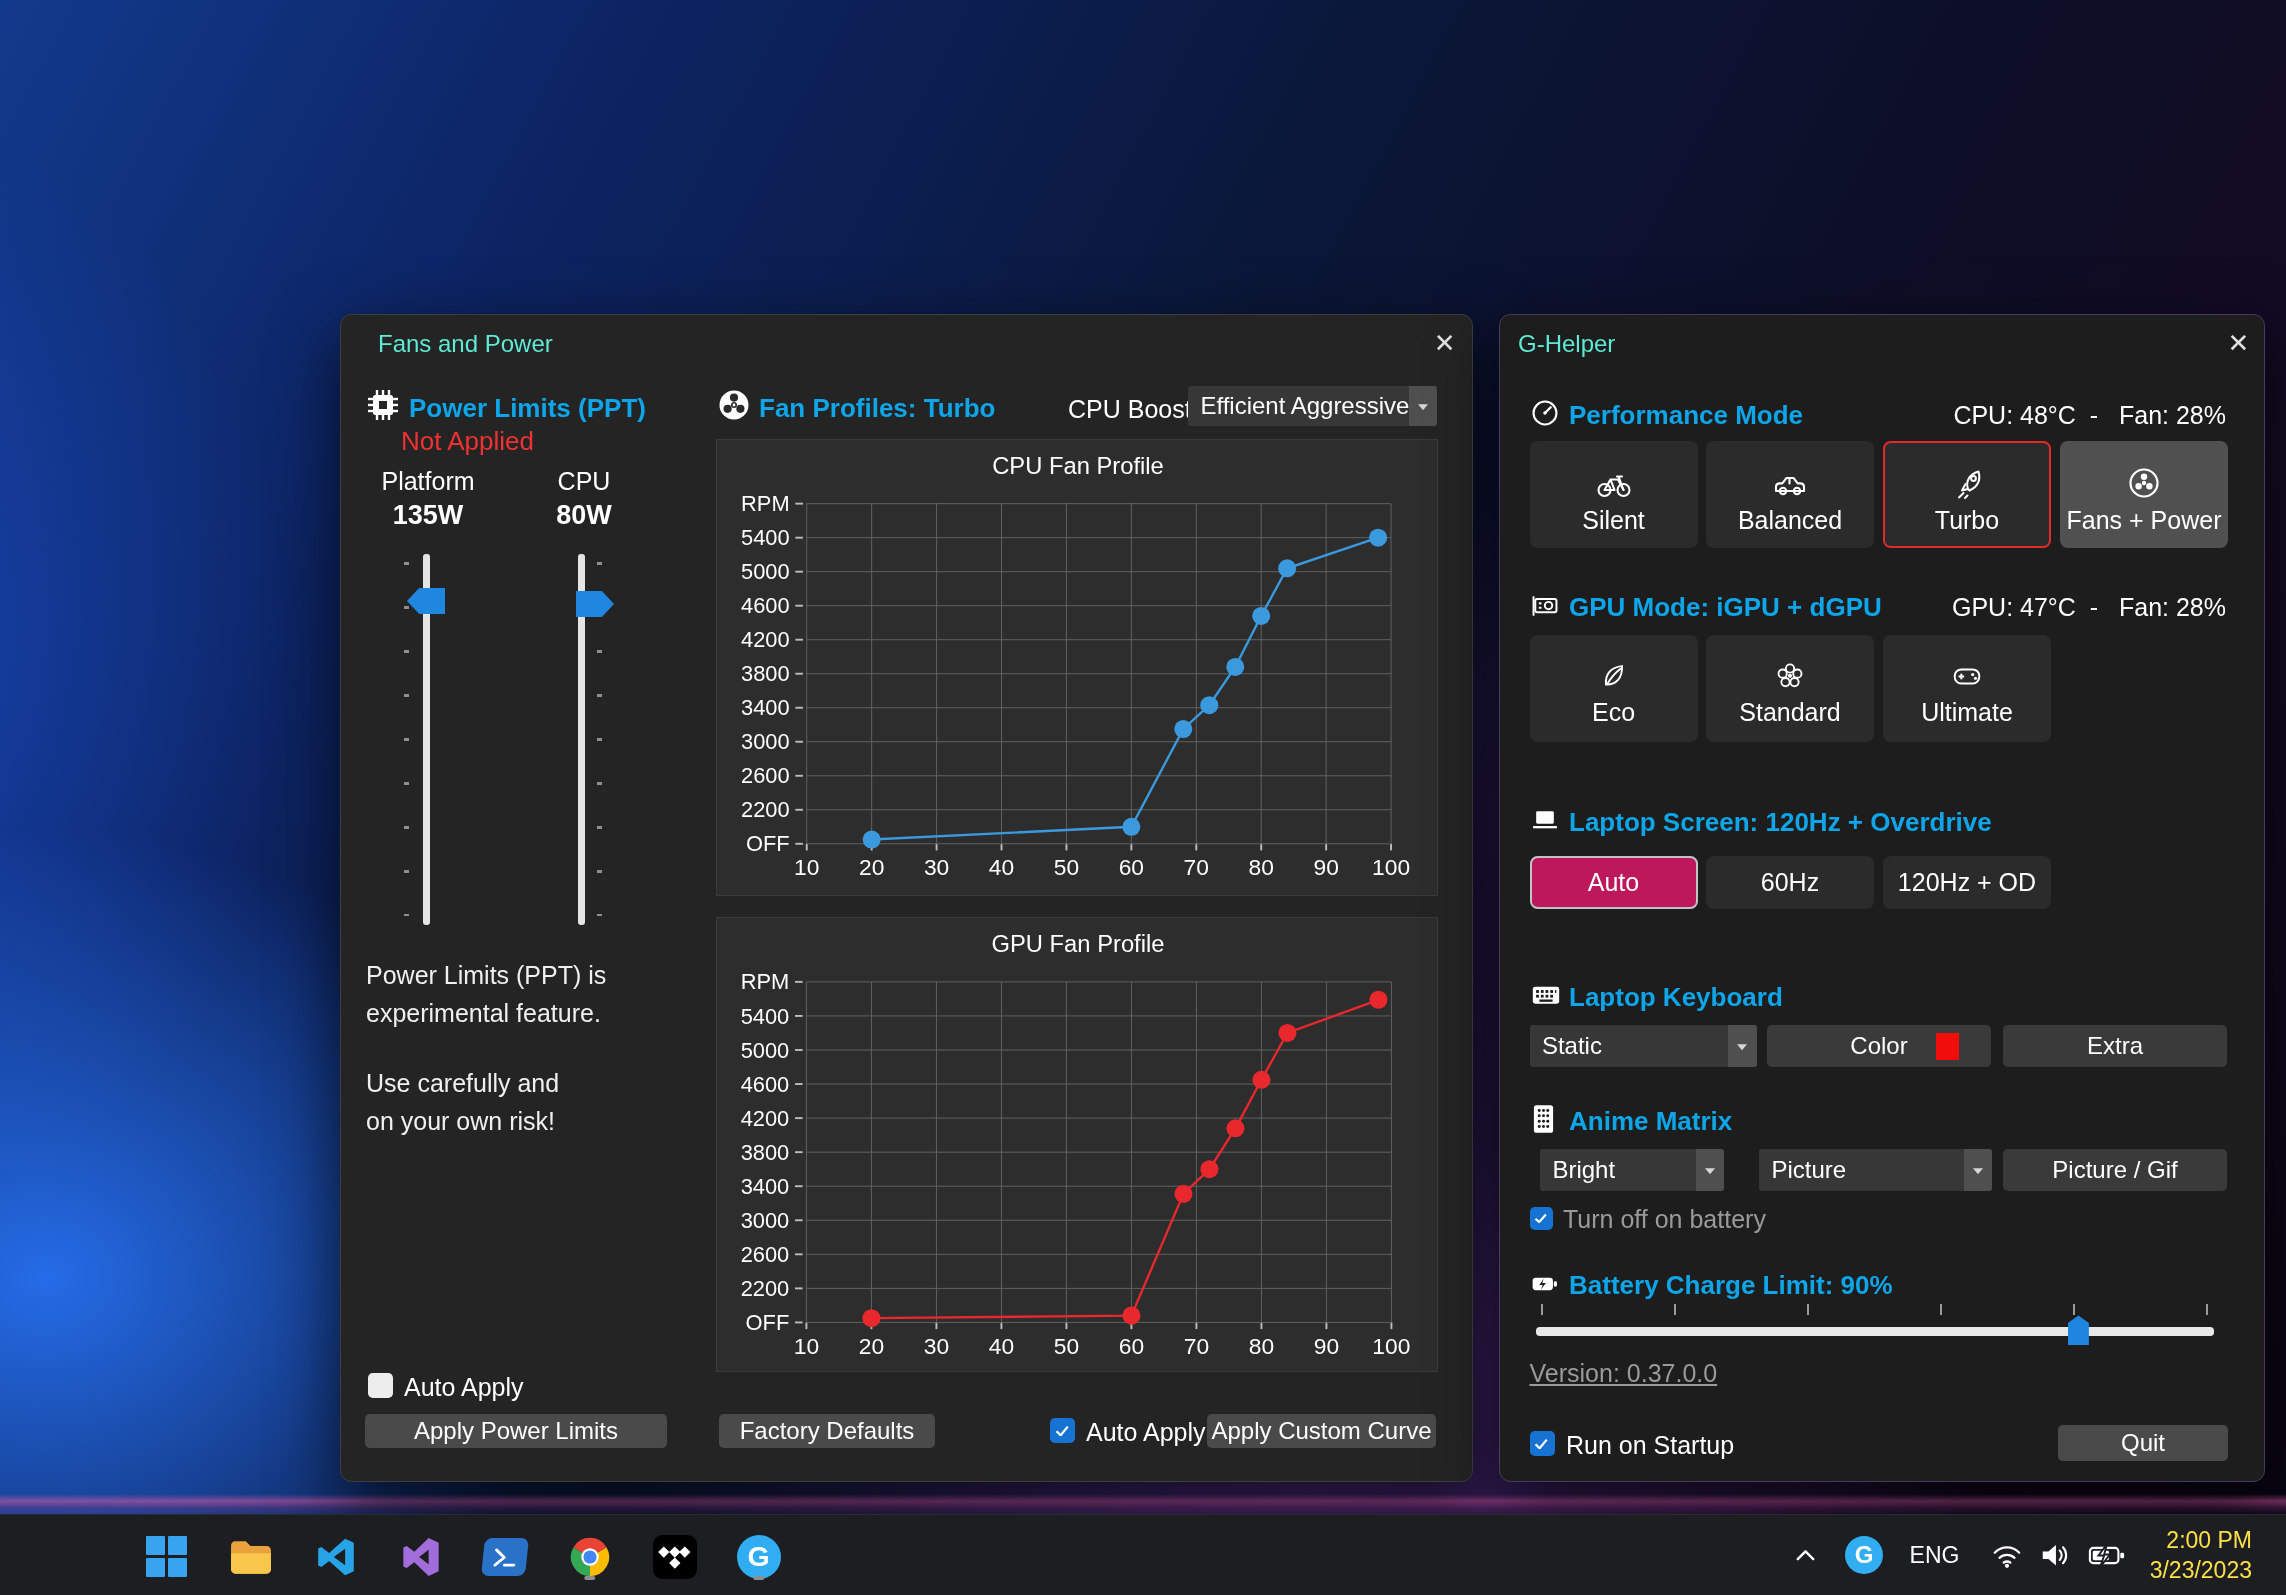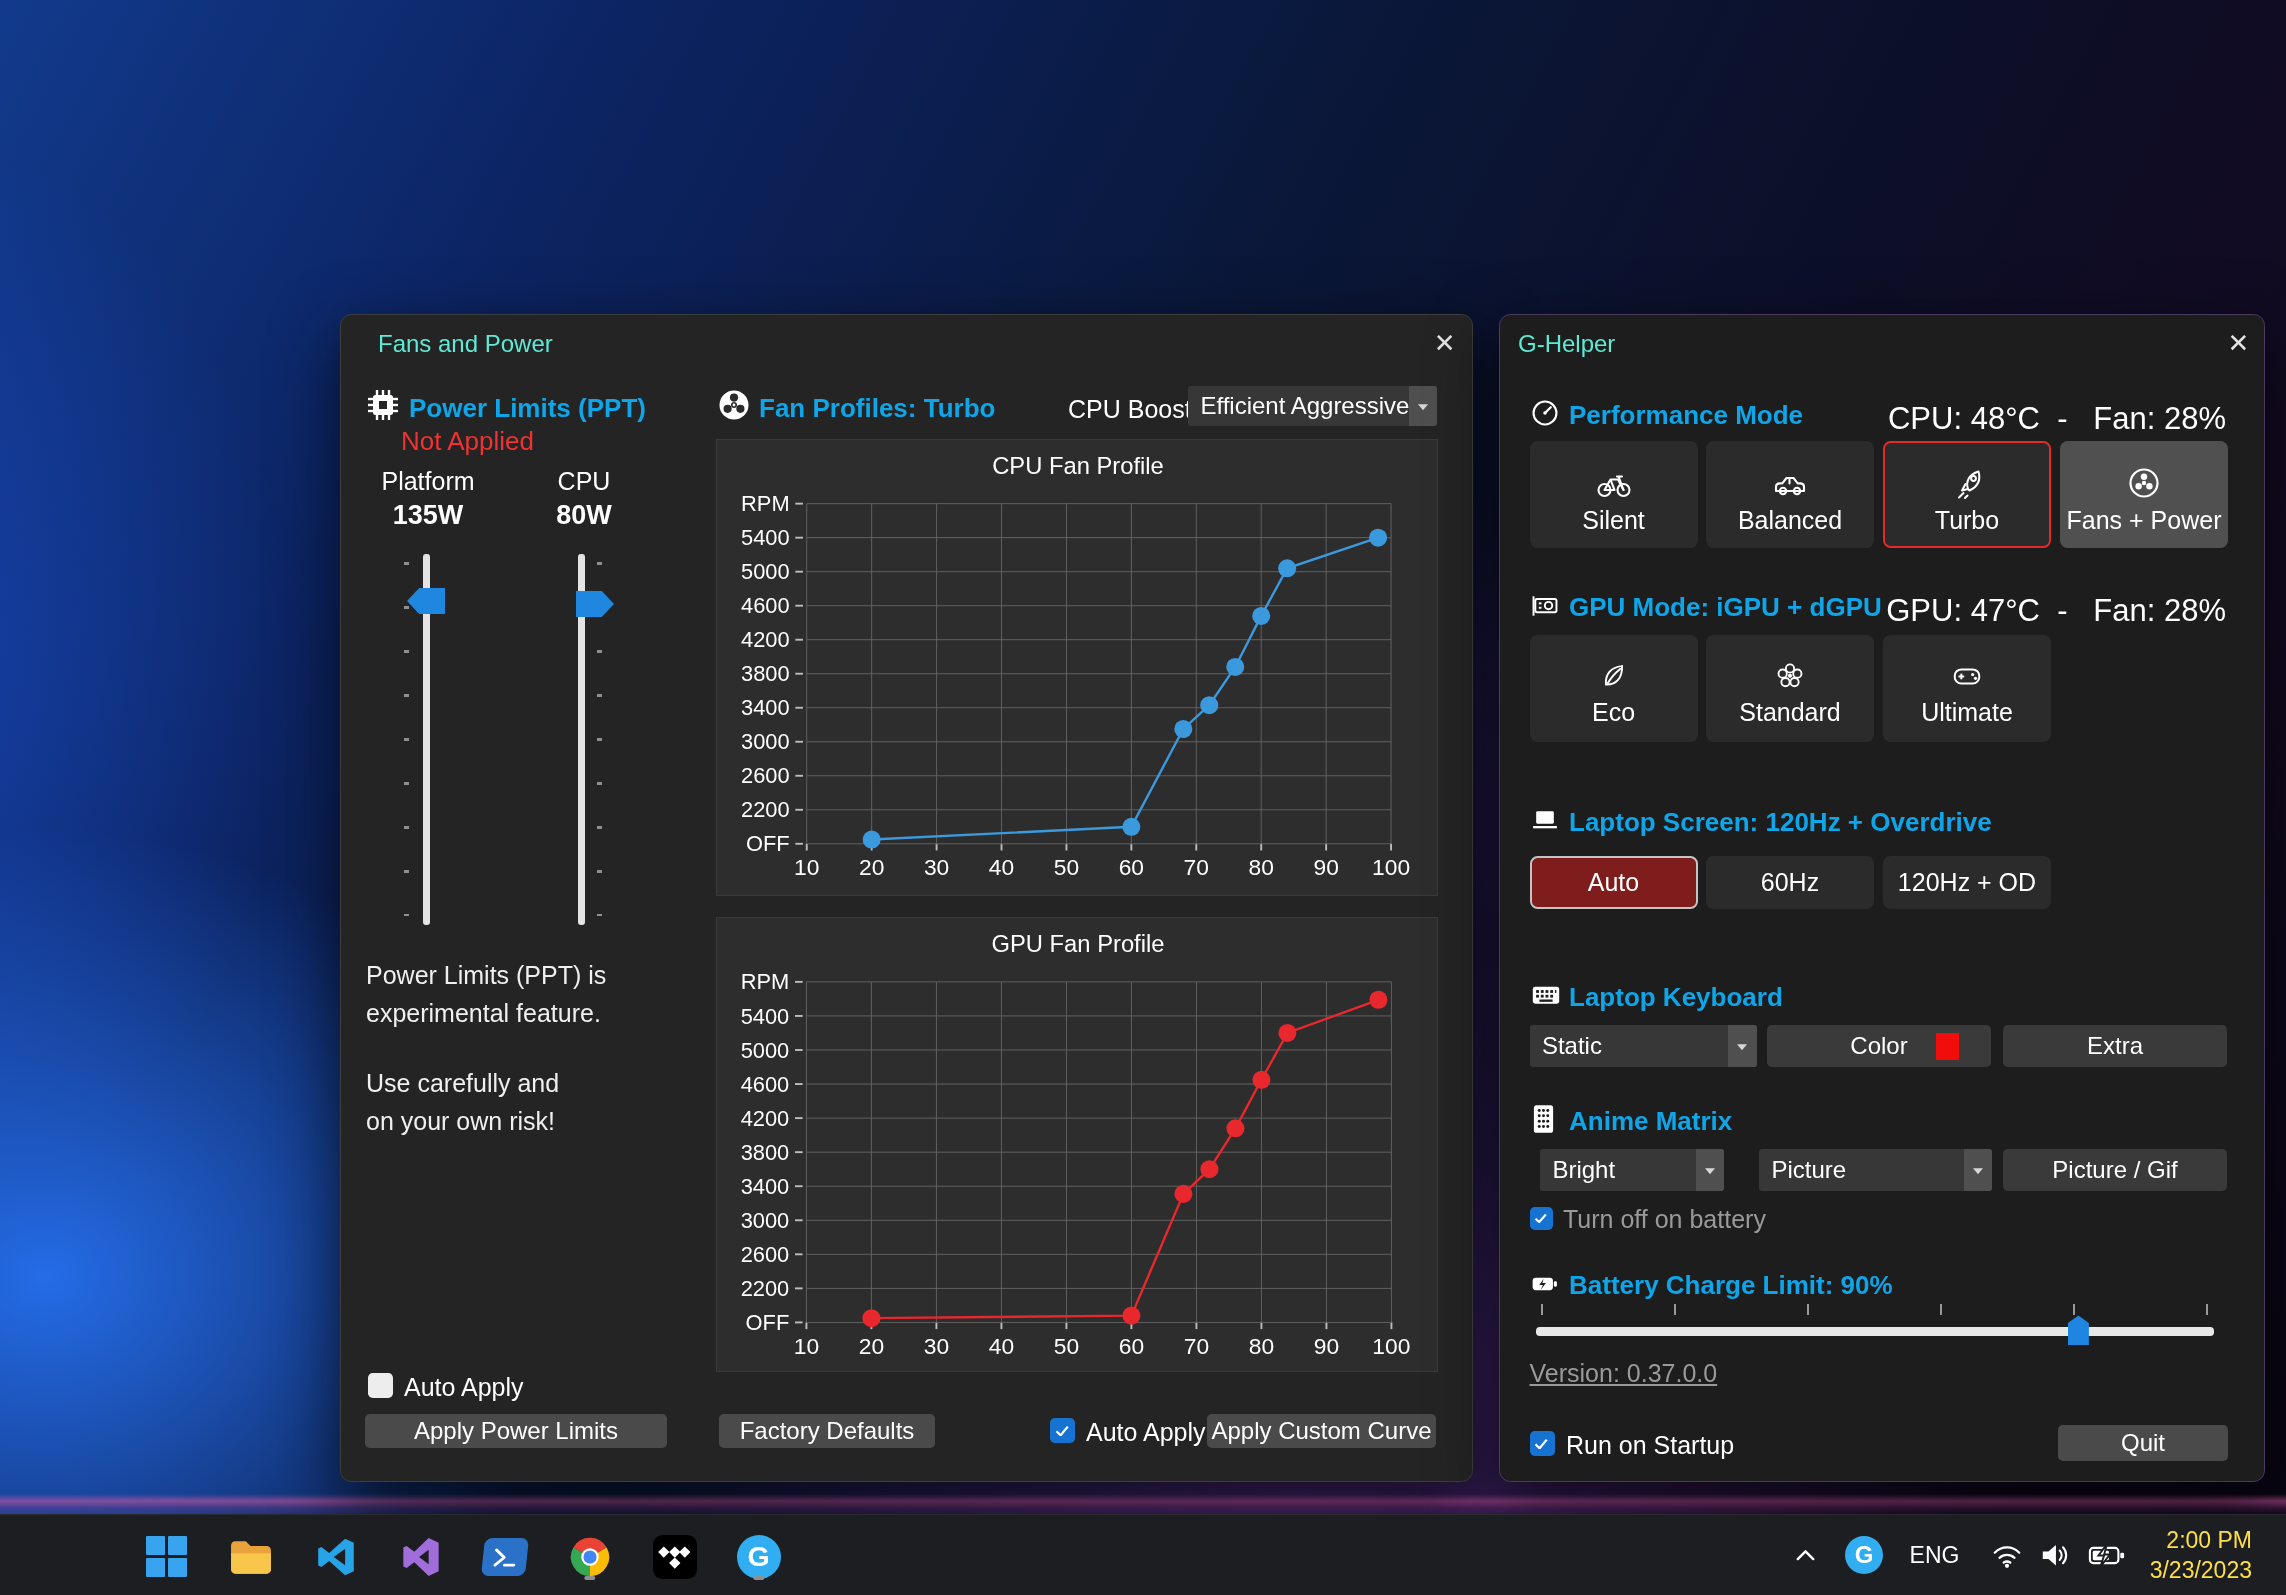--- a/index.html
+++ b/index.html
@@ -18,28 +18,28 @@
   .window { position:absolute; background:#242424; border:1px solid #3e3e3e; border-radius:11.4px;
     box-shadow:0 23px 67px rgba(0,0,0,.65); }
   .titlebar { position:absolute; left:0; right:0; top:0; height:55px; }
   .titlebar .title { position:absolute; left:37px; top:15px; font-size:24px; color:#5eead4; }
   .close-x { position:absolute; top:12.4px; width:32px; height:32px; font-size:26px; line-height:32px;
     text-align:center; color:#e3e3e3; cursor:default; }
   .sec-icon { display:inline-block; vertical-align:middle; }
   .btn { position:absolute; background:#4a4a4a; border-radius:4.8px; color:#fff; font-size:24px;
     text-align:center; }
   .hdr { position:absolute; font-size:26px; font-weight:700; color:#0ea5e9; white-space:pre; }
-  .status-txt { position:absolute; font-size:31px; color:#fff; text-align:right; white-space:pre; }
+  .status-txt { position:absolute; font-size:25px; color:#fff; text-align:right; white-space:pre; }
   .mode-btn { position:absolute; width:168px; background:#2b2b2b; border:2.9px solid transparent;
     border-radius:7.6px; text-align:center; }
   .mode-btn .mb-label { display:block; font-size:25px; color:#fff; }
   .mode-btn.sel-red { border-color:#e12a2a; }
   .mode-btn.sel-blue { border-color:#2b9fe8; }
   .mode-btn.hl { background:#505050; }
-  .mode-btn.sel-gray { border-color:#c3c3c3; background:#7f1d1d; }
+  .mode-btn.sel-gray { border-color:#c3c3c3; background:#be185d; }
   .tall .mb-icon { display:block; margin:23px auto 5.7px; }
   .tall .mb-label { margin-bottom:19px; }
   .dropdown { position:absolute; background:#373737; border-radius:2.9px; }
   .dropdown .dd-text { position:absolute; left:12.4px; top:50%; transform:translateY(-50%); font-size:24px; color:#fff; }
   .dropdown .dd-btn { position:absolute; right:0; top:0; bottom:0; width:28.5px; background:#4f4f4f;
     border-radius:0 2.9px 2.9px 0; }
   .dropdown .dd-btn:after { content:""; position:absolute; left:50%; top:50%; transform:translate(-50%,-30%);
     border-left:5.7px solid transparent; border-right:5.7px solid transparent; border-top:6.7px solid #d6d6d6; }
   .cb { position:absolute; width:25px; height:25px; border-radius:4.8px; background:#ededed; }
   .cb.checked { background:#1673d2; }

